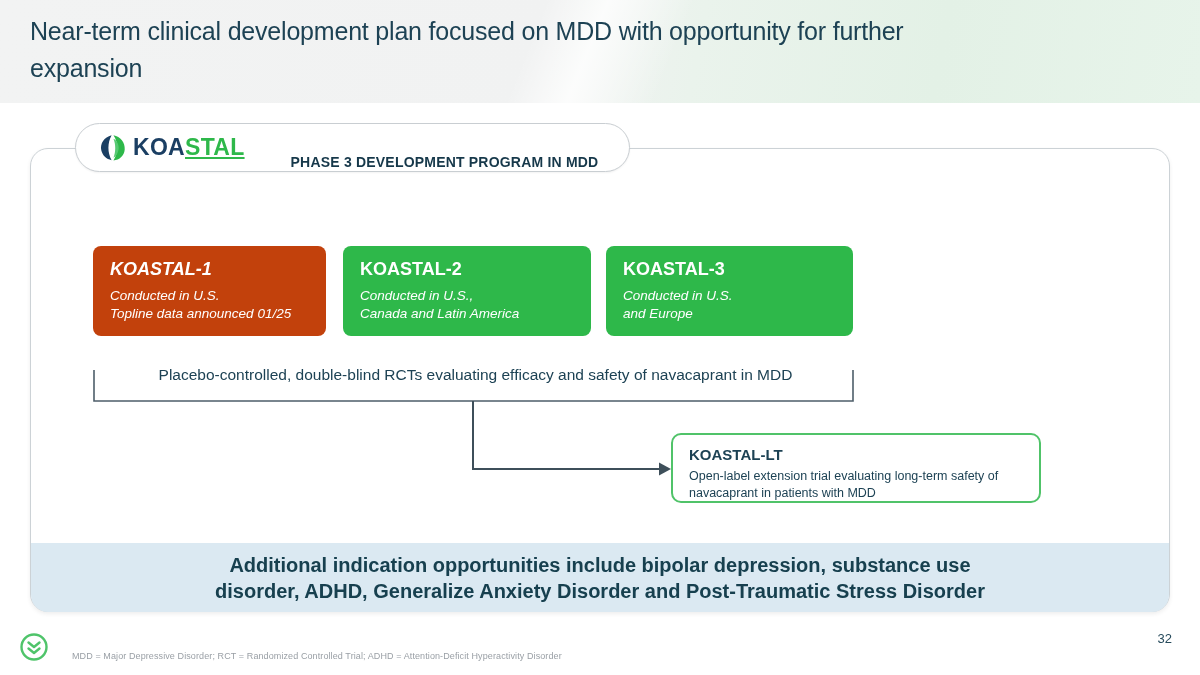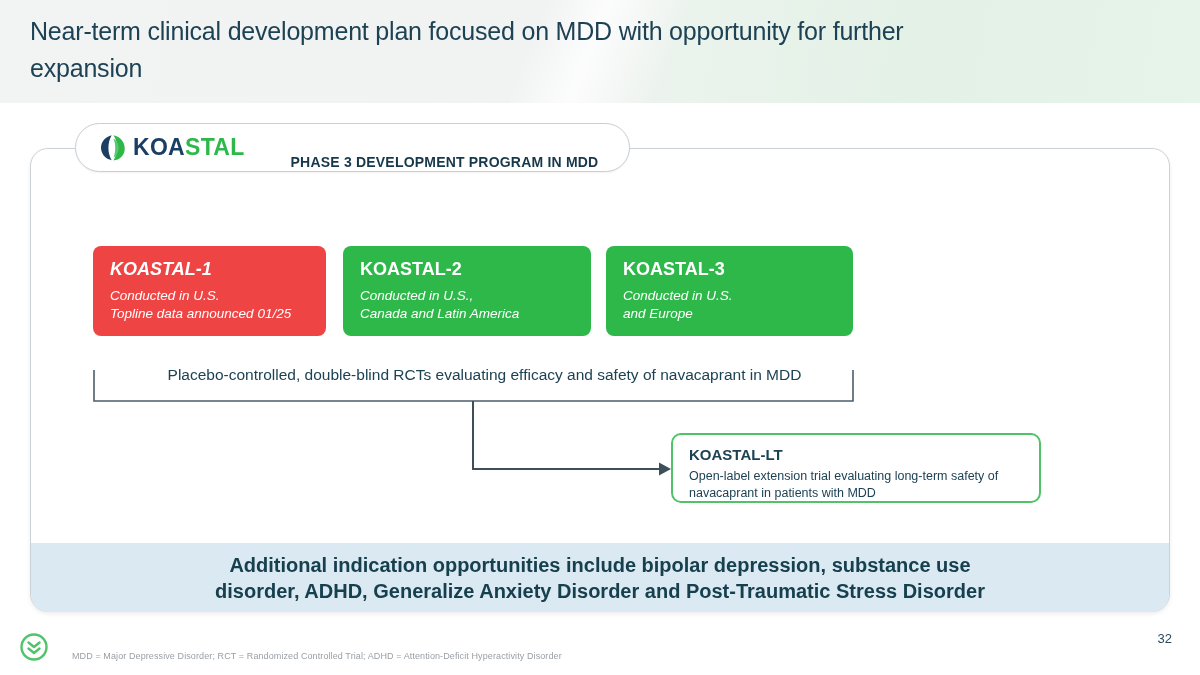--- a/index.html
+++ b/index.html
@@ -28,49 +28,49 @@
   
   .program-pill {
     position: absolute; left: 75px; top: 123px; width: 555px; height: 49px;
     background: #ffffff; border: 1px solid #c9ced2; border-radius: 26px;
     display: flex; align-items: center; padding-left: 22px; z-index: 2;
     box-shadow: 0 1px 2px rgba(0,0,0,0.05);
   }
   .brand { display: flex; align-items: center; gap: 5px; }
   .brand-text { font-size: 23px; font-weight: 800; letter-spacing: 0.3px; font-stretch: condensed; }
   .brand-koa  { color: #1b3f63; }
-  .brand-stal { color: #2eb84a; }
+  .brand-stal { color: #2eb84a; text-decoration: underline; }
   .program-label {
     margin-left: 46px; font-size: 14px; font-weight: bold; color: #16384a; letter-spacing: 0.2px; margin-top: 29px;
   }
 
   
   .main-panel {
     position: absolute; left: 30px; top: 148px; width: 1140px; height: 464px;
     background: #ffffff; border: 1px solid #ccd2d6; border-radius: 18px;
     box-shadow: 0 2px 4px rgba(0,0,0,0.07);
   }
 
   
   .trial-card {
     position: absolute; top: 97px; height: 90px; border-radius: 8px;
     color: #ffffff; padding: 13px 17px;
   }
-  .trial-card.navy  { background: #ef4444; }
+  .trial-card.navy  { background: #c2410c; }
   .trial-card.green { background: #2eb84a; }
   .trial-card-1 { left: 62px;  width: 233px; }
   .trial-card-2 { left: 312px; width: 248px; }
   .trial-card-3 { left: 575px; width: 247px; }
   .trial-name { font-size: 18px; font-weight: bold; margin-bottom: 7px; }
   .trial-name.italic { font-style: italic; }
   .trial-line { font-size: 13.5px; font-style: italic; line-height: 18px; }
 
   
   .bracket-note {
-    position: absolute; left: 74px; top: 217px; width: 759px;
+    position: absolute; left: 65px; top: 217px; width: 759px;
     text-align: center; font-size: 15.5px; color: #1d4254;
   }
   .connector-svg {
     position: absolute; left: 0; top: 0; width: 1140px; height: 464px;
     pointer-events: none;
   }
 
   
   .extension-card {
     position: absolute; left: 640px; top: 284px; width: 370px; height: 70px;

